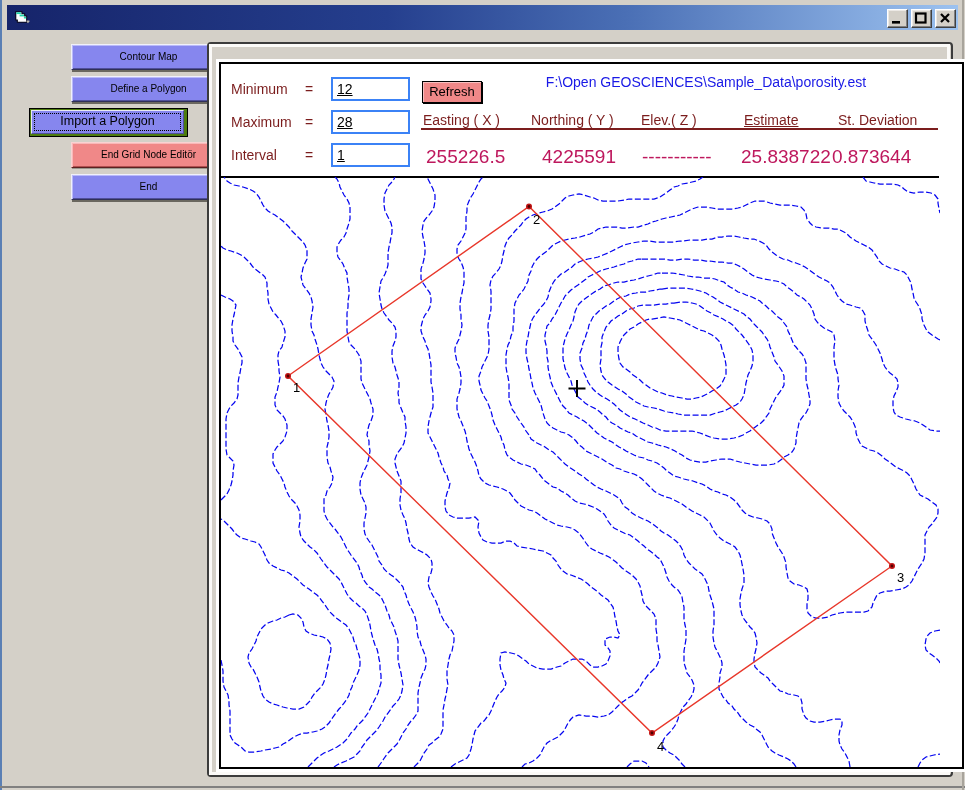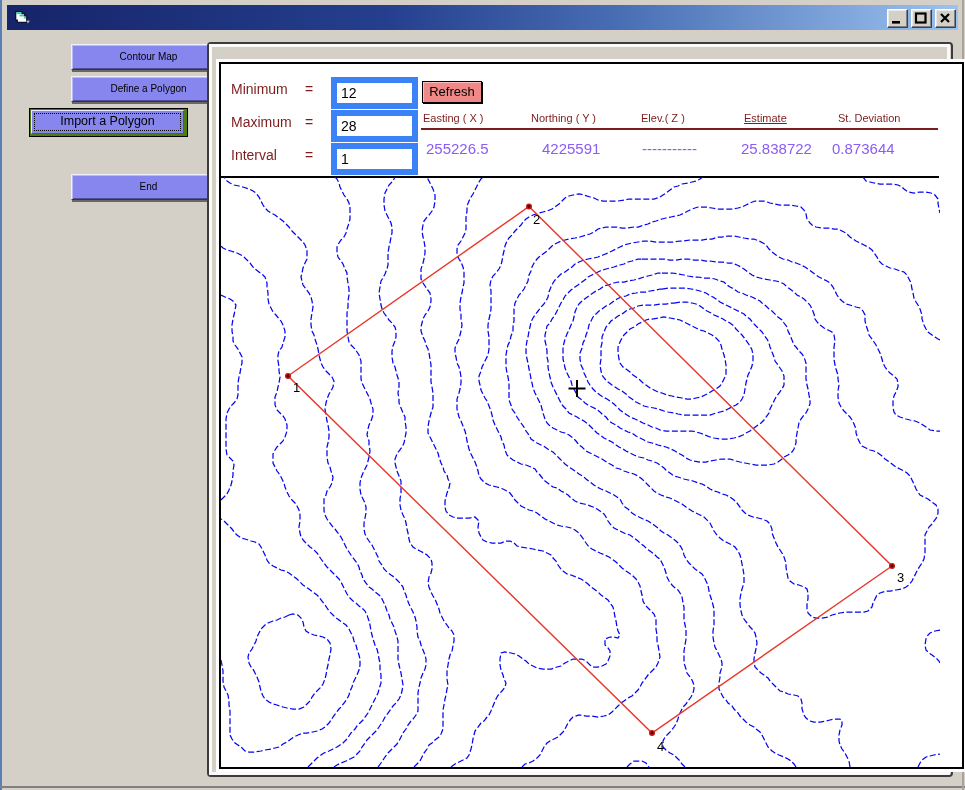--- a/index.html
+++ b/index.html
@@ -30,29 +30,29 @@
   .pink{background:#f08888 !important;border-color:#fad2d2 #5c2020 #5c2020 #fad2d2 !important;
     box-shadow:inset 1px 1px 0 #f8b8b8, inset -1px -1px 0 #b05050, 1px 1px 0 #9a968c !important;}
   
   #panel{position:absolute;left:207px;top:42px;width:742px;height:731px;background:#d4d0c8;
     border:2px solid #3c3c3c;border-radius:4px;}
   #panelhl{position:absolute;left:0;top:0;width:735px;height:725px;border:3px solid #fbfaf8;}
   #inner{position:absolute;left:10px;top:18px;width:718px;height:703px;background:#fff;
     border:2px solid #000;box-shadow:0 0 0 3px #fff;padding-left:23px;}
   #divider{position:absolute;left:0;top:112px;width:718px;height:2px;background:#000;}
   .lbl{position:absolute;color:#7b1d1d;font-size:14px;}
-  .tbox{position:absolute;left:110px;width:71px;height:19px;background:#fff;border:6px solid #3b82f6;
-    font-size:14px;color:#000;padding:1px 0 0 4px;line-height:19px;}
+  .tbox{position:absolute;left:110px;width:71px;height:19px;background:#fff;border:2px solid #3b82f6;
+    font-size:14px;color:#000;padding:1px 0 0 4px;line-height:19px;text-decoration:underline;}
   #refresh{position:absolute;left:201px;top:17px;width:58px;height:20px;background:#f08888;
     border:1px solid #000;box-shadow:1px 1px 0 #000, inset 1px 1px 0 #f8c0c0;
     font-size:13px;text-align:center;line-height:20px;color:#000;}
   #path{position:absolute;left:280px;top:10px;width:410px;text-align:center;color:#1919e6;font-size:14px;}
-  .hdr{position:absolute;top:48px;color:#7b1d1d;font-size:11px;}
+  .hdr{position:absolute;top:48px;color:#7b1d1d;font-size:14px;}
   #hrule{position:absolute;left:200px;top:64px;width:517px;height:1.6px;background:#7b1d1d;}
-  .dat{position:absolute;top:76px;color:#8b5cf6;font-size:15px;}
+  .dat{position:absolute;top:82px;color:#be185d;font-size:19px;}
   #map{position:absolute;left:0px;top:113px;width:719px;height:590px;}
 </style>
 </head>
 <body>
 <div id="win">
 <div id="leftedge"></div>
 <div id="bottomedge"></div>
 <div id="rightedge"></div>
 <div id="titlebar">
   <svg id="titleicon" viewBox="0 0 17 17">
@@ -77,35 +77,37 @@
         <svg width="19" height="17">
           <path d="M5 4 L13 12 M13 4 L5 12" stroke="#000" stroke-width="2.2"></path>
         </svg>
       </div>
 </div>
 <div class="vbbtn" style="top:44px;">Contour Map</div>
 <div class="vbbtn" style="top:76px;">Define a Polygon</div>
 <div id="btn3wrap">
       <div id="btn3">Import a Polygon<div class="focus"></div></div>
     </div>
+<div class="vbbtn pink" style="top:142px;">End Grid Node Editör</div>
 <div class="vbbtn" style="top:174px;">End</div>
 <div id="panel">
  <div id="panelhl"></div>
  <div id="inner">
   <div id="divider"></div>
   <div class="lbl" style="left:10px;top:17px;">Minimum</div>
   <div class="lbl" style="left:84px;top:17px;">=</div>
   <div class="tbox" style="top:13px;">12</div>
   <div class="lbl" style="left:10px;top:50px;">Maximum</div>
   <div class="lbl" style="left:84px;top:50px;">=</div>
   <div class="tbox" style="top:46px;">28</div>
   <div class="lbl" style="left:10px;top:83px;">Interval</div>
   <div class="lbl" style="left:84px;top:83px;">=</div>
   <div class="tbox" style="top:79px;">1</div>
   <div id="refresh">Refresh</div>
+  <div id="path">F:\Open GEOSCIENCES\Sample_Data\porosity.est</div>
   <div class="hdr" style="left:202px;">Easting ( X )</div>
   <div class="hdr" style="left:310px;">Northing ( Y )</div>
   <div class="hdr" style="left:420px;">Elev.( Z )</div>
   <div class="hdr" style="left:523px;text-decoration:underline;">Estimate</div>
   <div class="hdr" style="left:617px;">St. Deviation</div>
   <div id="hrule"></div>
   <div class="dat" style="left:205px;">255226.5</div>
   <div class="dat" style="left:321px;">4225591</div>
   <div class="dat" style="left:421px;">-----------</div>
   <div class="dat" style="left:520px;">25.838722</div>

